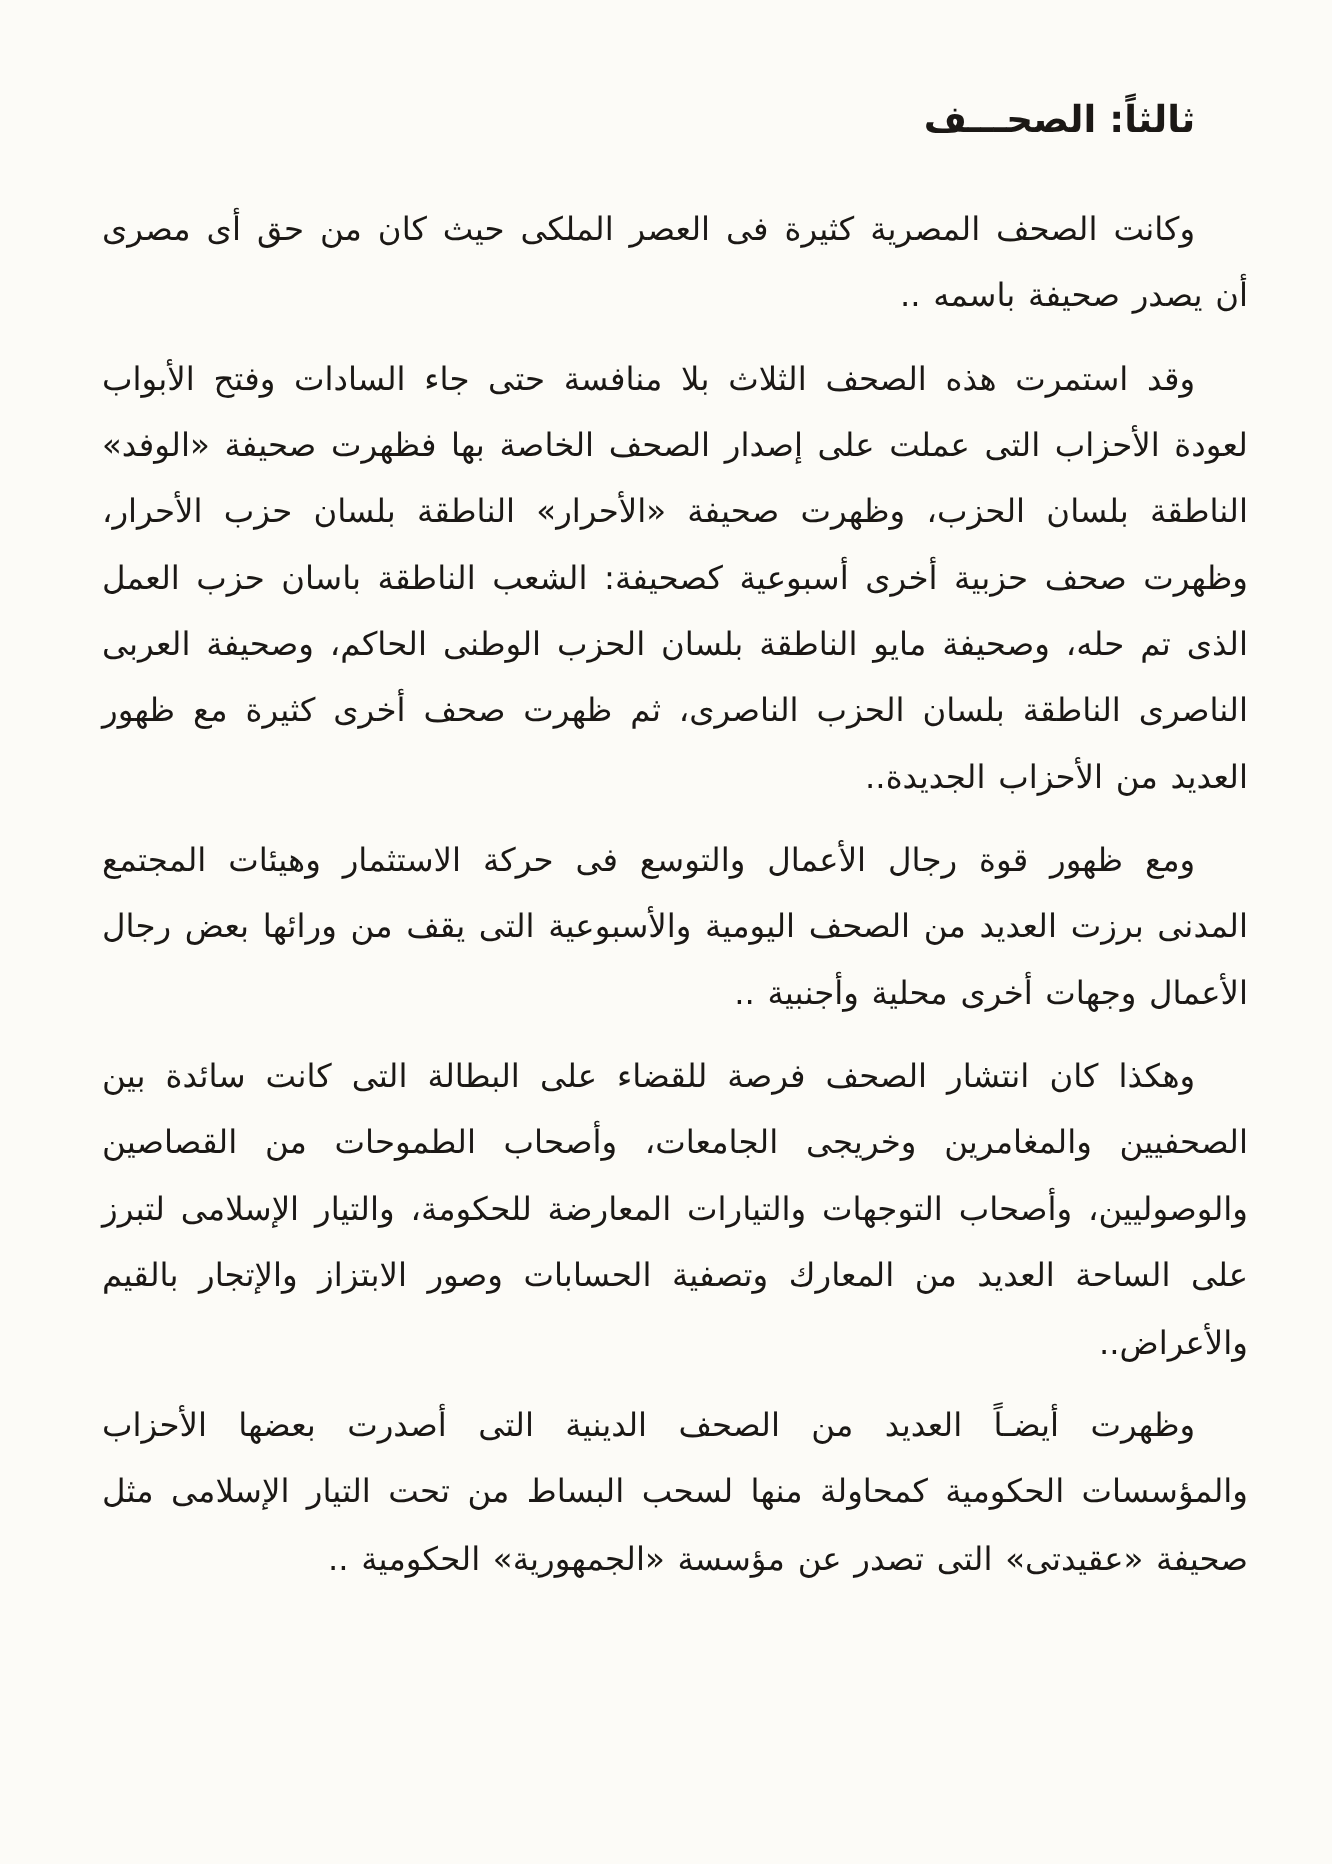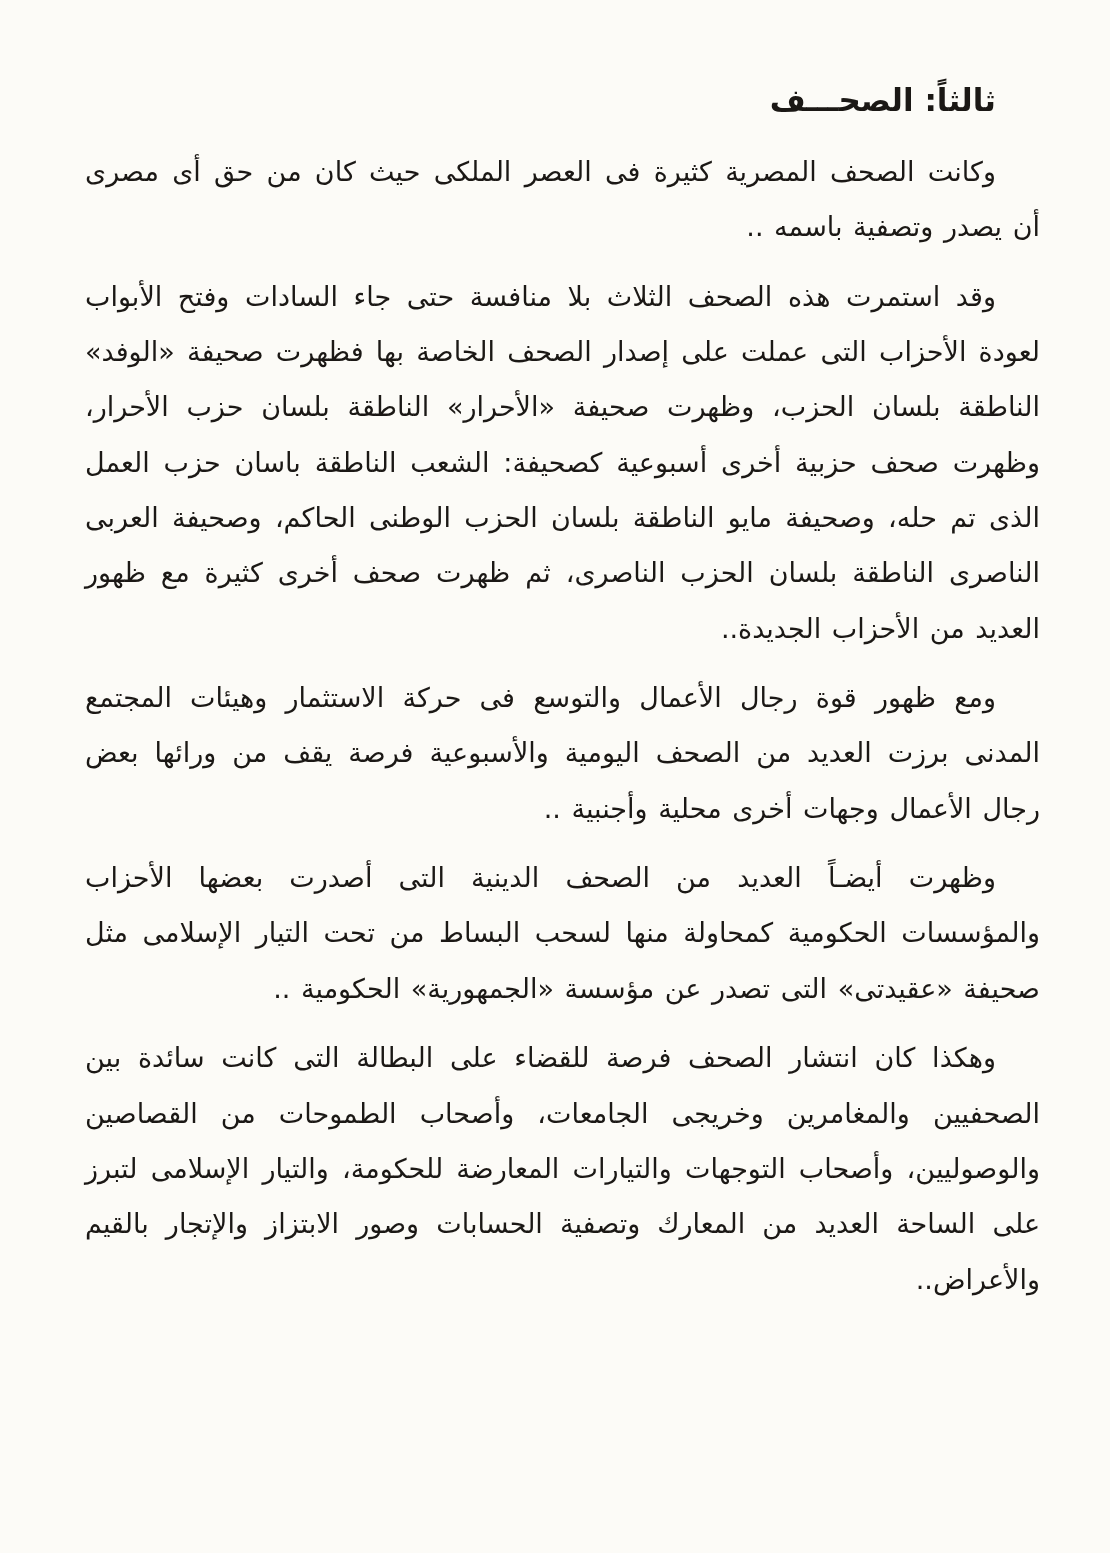--- a/index.html
+++ b/index.html
@@ -13,20 +13,21 @@
     margin: 0 auto;
     background: #fcfbf7;
     box-sizing: border-box;
     padding: 82px 70px 42px 85px;
     direction: rtl;
     font-family: "DejaVu Sans", sans-serif;
     color: #1b1815;
     display: flex;
     flex-direction: column;
     overflow: hidden;
+    gap: 20px;
   }
   .heading {
     font-size: 31px;
     font-weight: bold;
     margin: 0 44px 26px 0;
     letter-spacing: 0.5px;
   }
   .body-text p {
     font-size: 27px;
     line-height: 2.05;
@@ -39,26 +40,26 @@
 </style>
 </head>
 <body>
 
 <div class="page">
 
   <div class="heading">ثالثاً: الصحـــف</div>
 
   <div class="body-text">
 
-    <p>وكانت الصحف المصرية كثيرة فى العصر الملكى حيث كان من حق أى مصرى أن يصدر وتصفية باسمه ..</p>
+    <p>وكانت الصحف المصرية كثيرة فى العصر الملكى حيث كان من حق أى مصرى أن يصدر صحيفة باسمه ..</p>
 
 
     <p>وقد استمرت هذه الصحف الثلاث بلا منافسة حتى جاء السادات وفتح الأبواب لعودة الأحزاب التى عملت على إصدار الصحف الخاصة بها فظهرت صحيفة «الوفد» الناطقة بلسان الحزب، وظهرت صحيفة «الأحرار» الناطقة بلسان حزب الأحرار، وظهرت صحف حزبية أخرى أسبوعية كصحيفة: الشعب الناطقة باسان حزب العمل الذى تم حله، وصحيفة مايو الناطقة بلسان الحزب الوطنى الحاكم، وصحيفة العربى الناصرى الناطقة بلسان الحزب الناصرى، ثم ظهرت صحف أخرى كثيرة مع ظهور العديد من الأحزاب الجديدة..</p>
 
-    <p>ومع ظهور قوة رجال الأعمال والتوسع فى حركة الاستثمار وهيئات المجتمع المدنى برزت العديد من الصحف اليومية والأسبوعية فرصة يقف من ورائها بعض رجال الأعمال وجهات أخرى محلية وأجنبية ..</p>
+    <p>ومع ظهور قوة رجال الأعمال والتوسع فى حركة الاستثمار وهيئات المجتمع المدنى برزت العديد من الصحف اليومية والأسبوعية التى يقف من ورائها بعض رجال الأعمال وجهات أخرى محلية وأجنبية ..</p>
+
+    <p>وهكذا كان انتشار الصحف فرصة للقضاء على البطالة التى كانت سائدة بين الصحفيين والمغامرين وخريجى الجامعات، وأصحاب الطموحات من القصاصين والوصوليين، وأصحاب التوجهات والتيارات المعارضة للحكومة، والتيار الإسلامى لتبرز على الساحة العديد من المعارك وتصفية الحسابات وصور الابتزاز والإتجار بالقيم والأعراض..</p>
 
     <p>وظهرت أيضـاً العديد من الصحف الدينية التى أصدرت بعضها الأحزاب والمؤسسات الحكومية كمحاولة منها لسحب البساط من تحت التيار الإسلامى مثل صحيفة «عقيدتى» التى تصدر عن مؤسسة «الجمهورية» الحكومية ..</p>
-
-    <p>وهكذا كان انتشار الصحف فرصة للقضاء على البطالة التى كانت سائدة بين الصحفيين والمغامرين وخريجى الجامعات، وأصحاب الطموحات من القصاصين والوصوليين، وأصحاب التوجهات والتيارات المعارضة للحكومة، والتيار الإسلامى لتبرز على الساحة العديد من المعارك وتصفية الحسابات وصور الابتزاز والإتجار بالقيم والأعراض..</p>
 
   </div>
 
 </div>
 
 </body></html>

